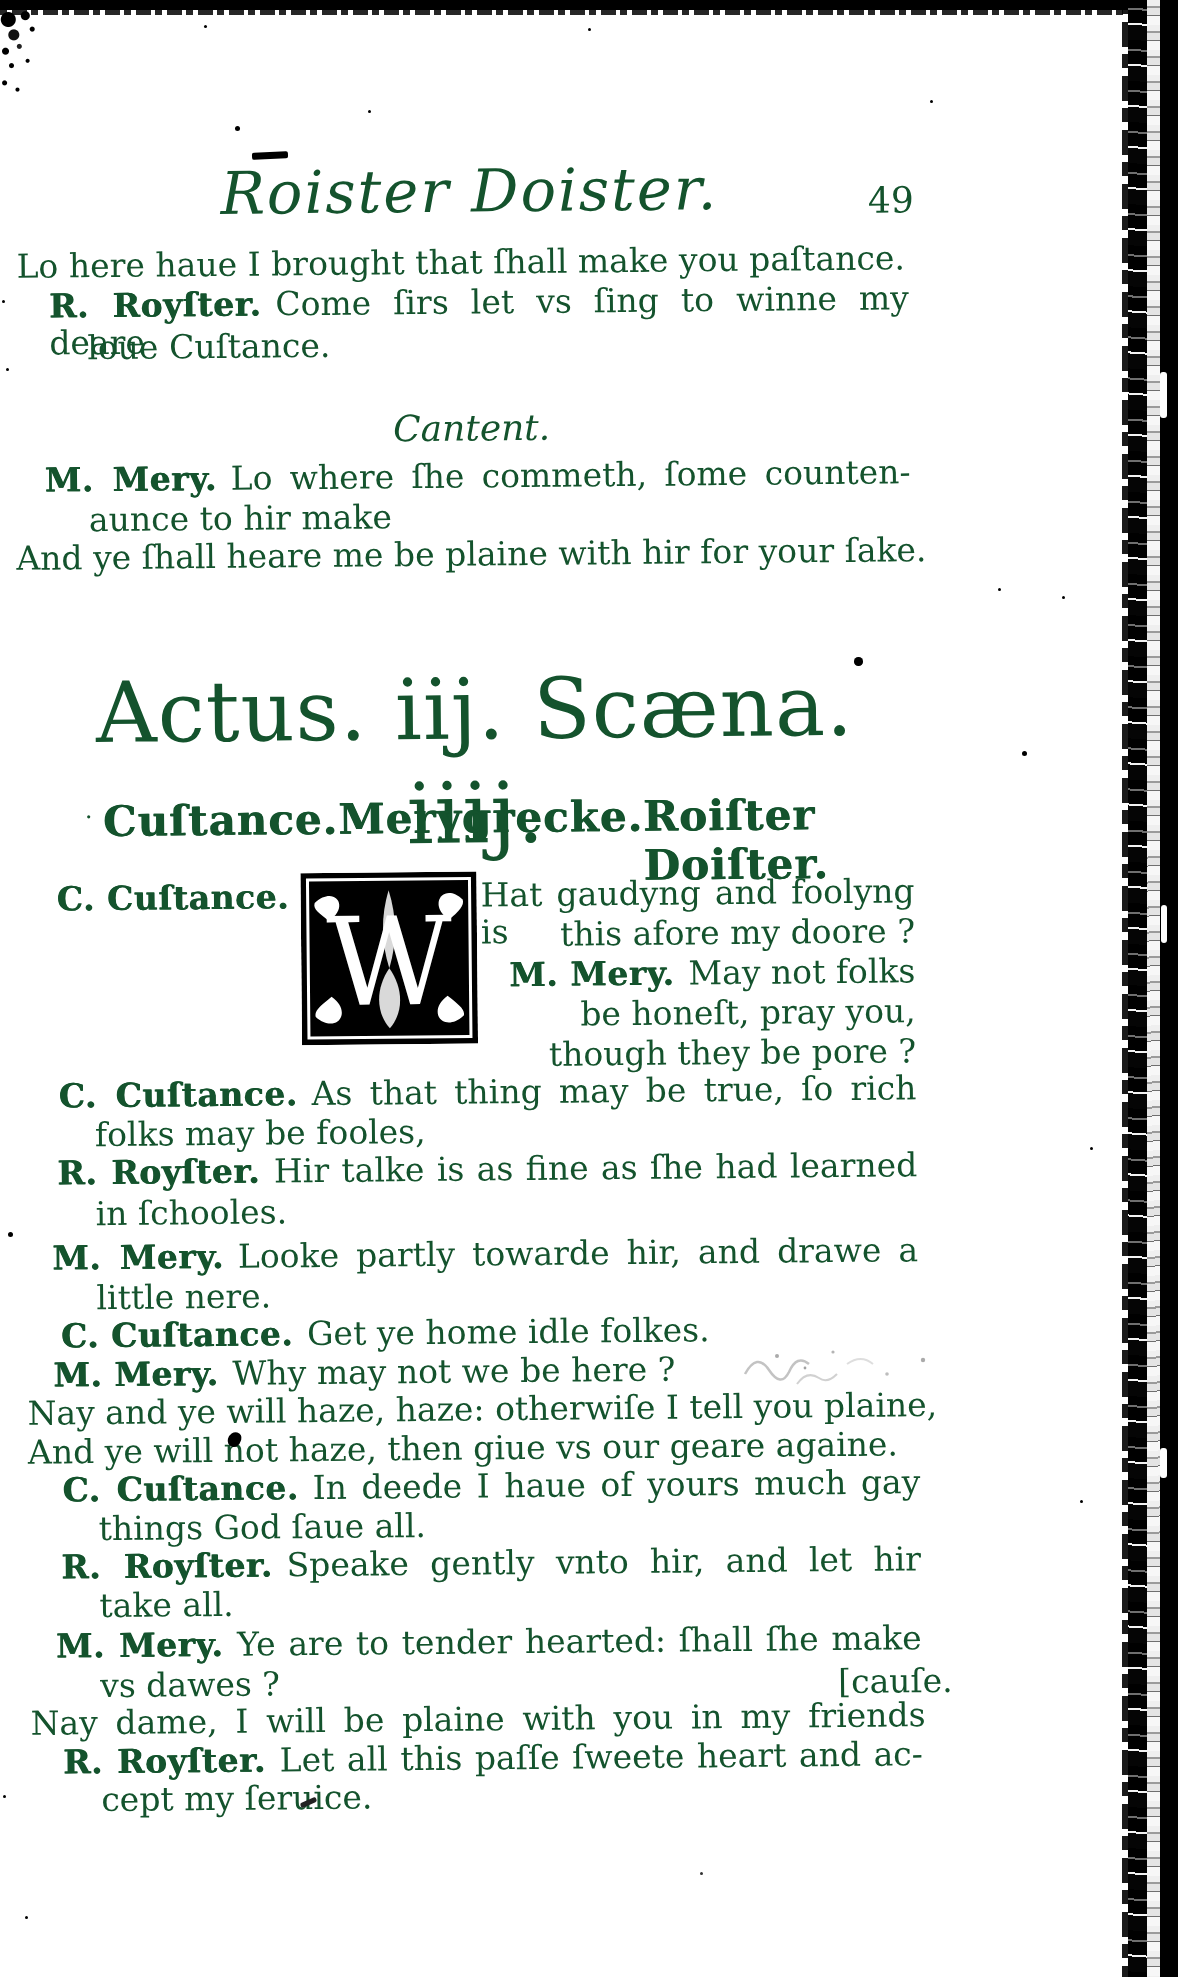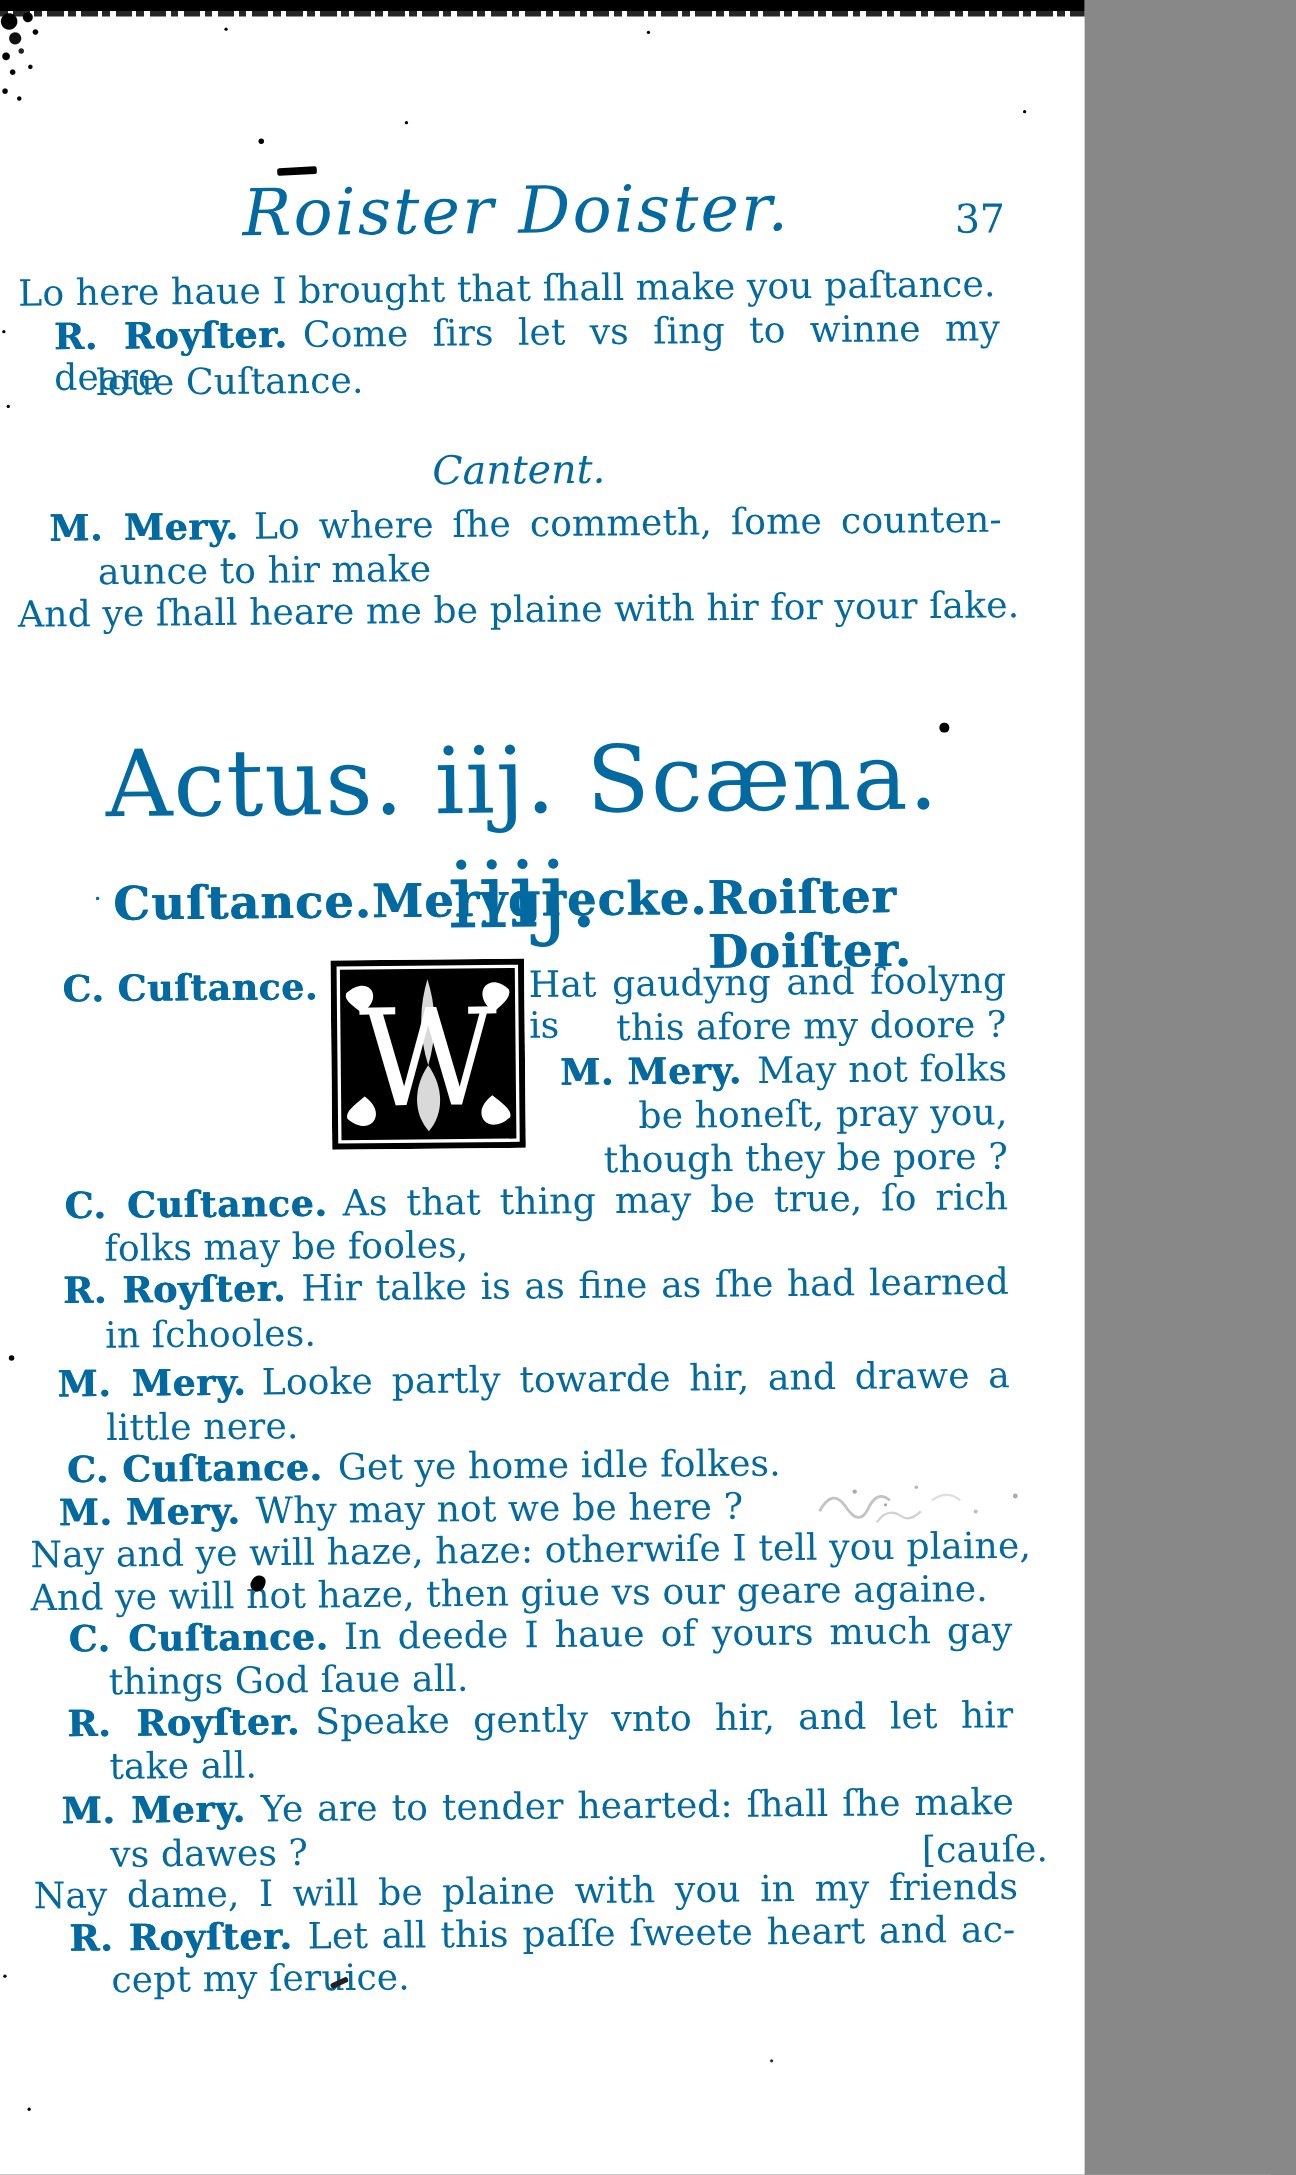--- a/index.html
+++ b/index.html
@@ -1,20 +1,20 @@
 <!DOCTYPE html>
 <html><head>
 <meta charset="utf-8">
 <style>
   html,body{margin:0;padding:0;background:#888;}
   #page{
-    position:relative; width:986px; height:1977px;
+    position:relative; width:1178px; height:1977px;
     background:#ffffff; overflow:hidden;
     font-family:"DejaVu Serif","Liberation Serif",serif;
-    color:#0369a1;
+    color:#14532d;
   }
   #content{position:absolute;left:0;top:0;width:1178px;height:1977px;
     transform:rotate(-0.55deg); transform-origin:0 0;}
   
   .topbar{position:absolute;left:0;top:0;width:1178px;height:10px;background:#000;}
   .topbar-fringe{position:absolute;left:0;top:10px;width:1178px;height:5px;opacity:.85;
     background:repeating-linear-gradient(90deg,#000 0 7px,transparent 7px 12px,#000 12px 27px,transparent 27px 31px);}
   .corner-blot{position:absolute;left:0;top:8px;width:46px;height:96px;
     background:
       radial-gradient(circle at 18% 12%, #000 0 7px, transparent 8px),
@@ -64,21 +64,21 @@
   .dropcap{position:absolute;left:292px;top:876px;width:176px;height:172px;}
 </style>
 </head>
 <body>
 
 <div id="page">
 
   <div id="content">
 
     <div class="title">Roister Doister.</div>
-    <div class="pageno">37</div>
+    <div class="pageno">49</div>
 
     <div class="t" style="left:14px;top:248px;width:892px;">
       <span>Lo here haue I brought that ſhall make you paſtance.</span></div>
     <div class="t j" style="left:46px;top:288px;width:860px;">
       <span class="sp">R. Royſter.</span><span>Come ſirs let vs ſing to winne my deare</span></div>
     <div class="t" style="left:84px;top:330px;">
       <span>loue Cuſtance.</span></div>
 
     <div class="cantent">Cantent.</div>
 

